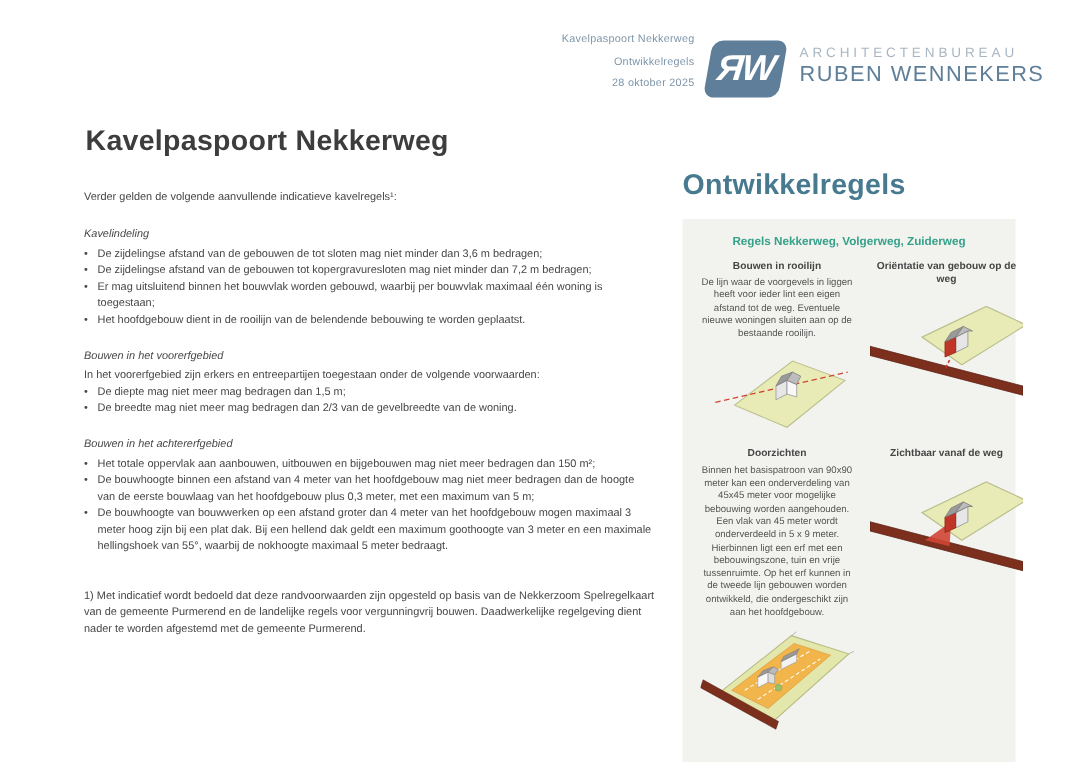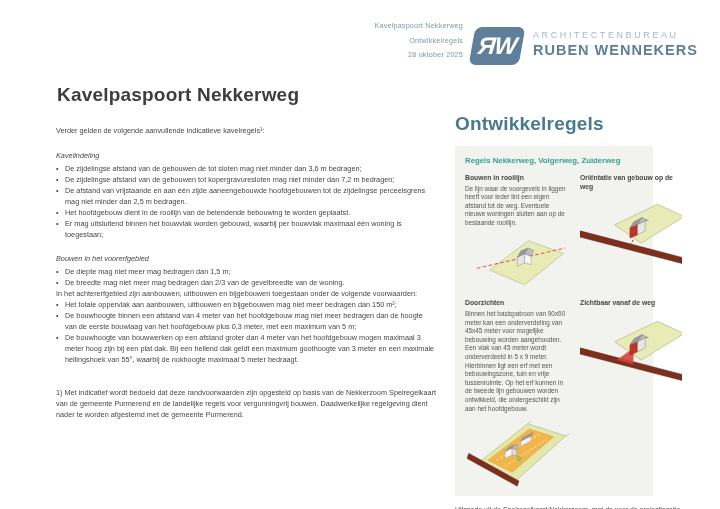--- a/index.html
+++ b/index.html
@@ -16,39 +16,39 @@
     position:absolute;left:472px;top:27px;width:50px;height:38px;
     background:#5e7e99;border-radius:7px;transform:skewX(-10deg);
     display:flex;align-items:center;justify-content:center;
   }
   .logo-badge span{
     transform:skewX(4deg);color:#ffffff;font-weight:bold;font-style:italic;
     font-size:24px;letter-spacing:-1px;
   }
   .brand{position:absolute;left:533px;top:30px;}
   .brand-top{font-size:9px;letter-spacing:2.6px;color:#a9b6c2;font-weight:400;}
-  .brand-name{font-size:14.5px;letter-spacing:1px;color:#5e7e99;font-weight:bold;margin-top:2px;}
+  .brand-name{font-size:14.5px;letter-spacing:1px;color:#5e7e99;font-weight:normal;margin-top:2px;}
   
   .page-title{
     position:absolute;left:57px;top:84px;font-size:19px;font-weight:bold;color:#3d3d3d;
     letter-spacing:.2px;
   }
   .left-col{position:absolute;left:56px;top:125px;width:380px;font-size:7.3px;line-height:11px;color:#474747;}
   .intro{margin:0 0 14px 0;}
   .sec-heading{font-style:italic;margin:13px 0 2px 0;color:#474747;}
   .sec-heading.first{margin-top:12px;}
   .sec-intro{margin:0;}
   ul.rules{list-style:none;margin:0;padding:0;}
   ul.rules li{position:relative;padding-left:9px;margin:0;}
   ul.rules li::before{content:"•";position:absolute;left:0;top:0;color:#474747;}
   .footnote{margin-top:22px;width:388px;}
   
   .right-col{position:absolute;left:455px;top:113px;width:228px;}
   .aside-title{font-size:19px;color:#47798f;font-weight:600;letter-spacing:.2px;}
-  .panel{margin-top:11px;background:#f2f2ef;padding:10px 10px 8px 10px;box-sizing:border-box;width:198px;}
+  .panel{margin-top:11px;background:#f2f2ef;padding:10px 10px 20px 10px;box-sizing:border-box;width:222px;text-align:center;}
   .panel-title{font-size:7.8px;font-weight:bold;color:#35a189;margin-bottom:9px;}
   .panel-grid{display:grid;grid-template-columns:1fr 1fr;column-gap:9px;row-gap:8px;}
   .cell-title{font-size:6.8px;font-weight:bold;color:#454545;margin-bottom:2px;line-height:8.5px;}
   .cell-text{font-size:6.4px;line-height:8.6px;color:#555555;}
   .diagram{display:block;}
   .d1{margin:2px 0 0 10px;}
   .d2{margin:7px 0 0 0;}
   .d3{margin:2px 0 0 2px;}
   .d4{margin:7px 0 0 0;}
   .caption{margin-top:9px;font-size:6.9px;line-height:9.5px;color:#4a4a4a;width:226px;}
@@ -73,35 +73,35 @@
 
   <div class="page-title">Kavelpaspoort Nekkerweg</div>
 
   <div class="left-col">
     <p class="intro">Verder gelden de volgende aanvullende indicatieve kavelregels¹:</p>
 
     <div class="sec-heading first">Kavelindeling</div>
     <ul class="rules">
       <li>De zijdelingse afstand van de gebouwen de tot sloten mag niet minder dan 3,6 m bedragen;</li>
       <li>De zijdelingse afstand van de gebouwen tot kopergravuresloten mag niet minder dan 7,2 m bedragen;</li>
-      <li>De afstand van vrijstaande en aan één zijde aaneengebouwde hoofdgebouwen tot de zijdelingse perceelsgrens mag niet minder dan 2,5 m bedragen.</li>
     </ul>
 
     <ul class="rules">
+      <li>Er mag uitsluitend binnen het bouwvlak worden gebouwd, waarbij per bouwvlak maximaal één woning is toegestaan;</li>
       <li>Het hoofdgebouw dient in de rooilijn van de belendende bebouwing te worden geplaatst.</li>
-      <li>Er mag uitsluitend binnen het bouwvlak worden gebouwd, waarbij per bouwvlak maximaal één woning is toegestaan;</li>
     </ul>
 
     <div class="sec-heading">Bouwen in het voorerfgebied</div>
+    <p class="sec-intro">In het voorerfgebied zijn erkers en entreepartijen toegestaan onder de volgende voorwaarden:</p>
     <ul class="rules">
       <li>De diepte mag niet meer mag bedragen dan 1,5 m;</li>
       <li>De breedte mag niet meer mag bedragen dan 2/3 van de gevelbreedte van de woning.</li>
     </ul>
 
-    <p class="sec-intro">In het achtererfgebied zijn aanbouwen, uitbouwen en bijgebouwen toegestaan onder de volgende voorwaarden:</p>
+    <div class="sec-heading">Bouwen in het achtererfgebied</div>
     <ul class="rules">
       <li>Het totale oppervlak aan aanbouwen, uitbouwen en bijgebouwen mag niet meer bedragen dan 150 m²;</li>
       <li>De bouwhoogte binnen een afstand van 4 meter van het hoofdgebouw mag niet meer bedragen dan de hoogte van de eerste bouwlaag van het hoofdgebouw plus 0,3 meter, met een maximum van 5 m;</li>
       <li>De bouwhoogte van bouwwerken op een afstand groter dan 4 meter van het hoofdgebouw mogen maximaal 3 meter hoog zijn bij een plat dak. Bij een hellend dak geldt een maximum goothoogte van 3 meter en een maximale hellingshoek van 55°, waarbij de nokhoogte maximaal 5 meter bedraagt.</li>
     </ul>
 
     <p class="footnote">1) Met indicatief wordt bedoeld dat deze randvoorwaarden zijn opgesteld op basis van de Nekkerzoom Spelregelkaart van de gemeente Purmerend en de landelijke regels voor vergunningvrij bouwen.  Daadwerkelijke regelgeving dient nader te worden afgestemd met de gemeente Purmerend.</p>
   </div>
 
   <div class="right-col">

